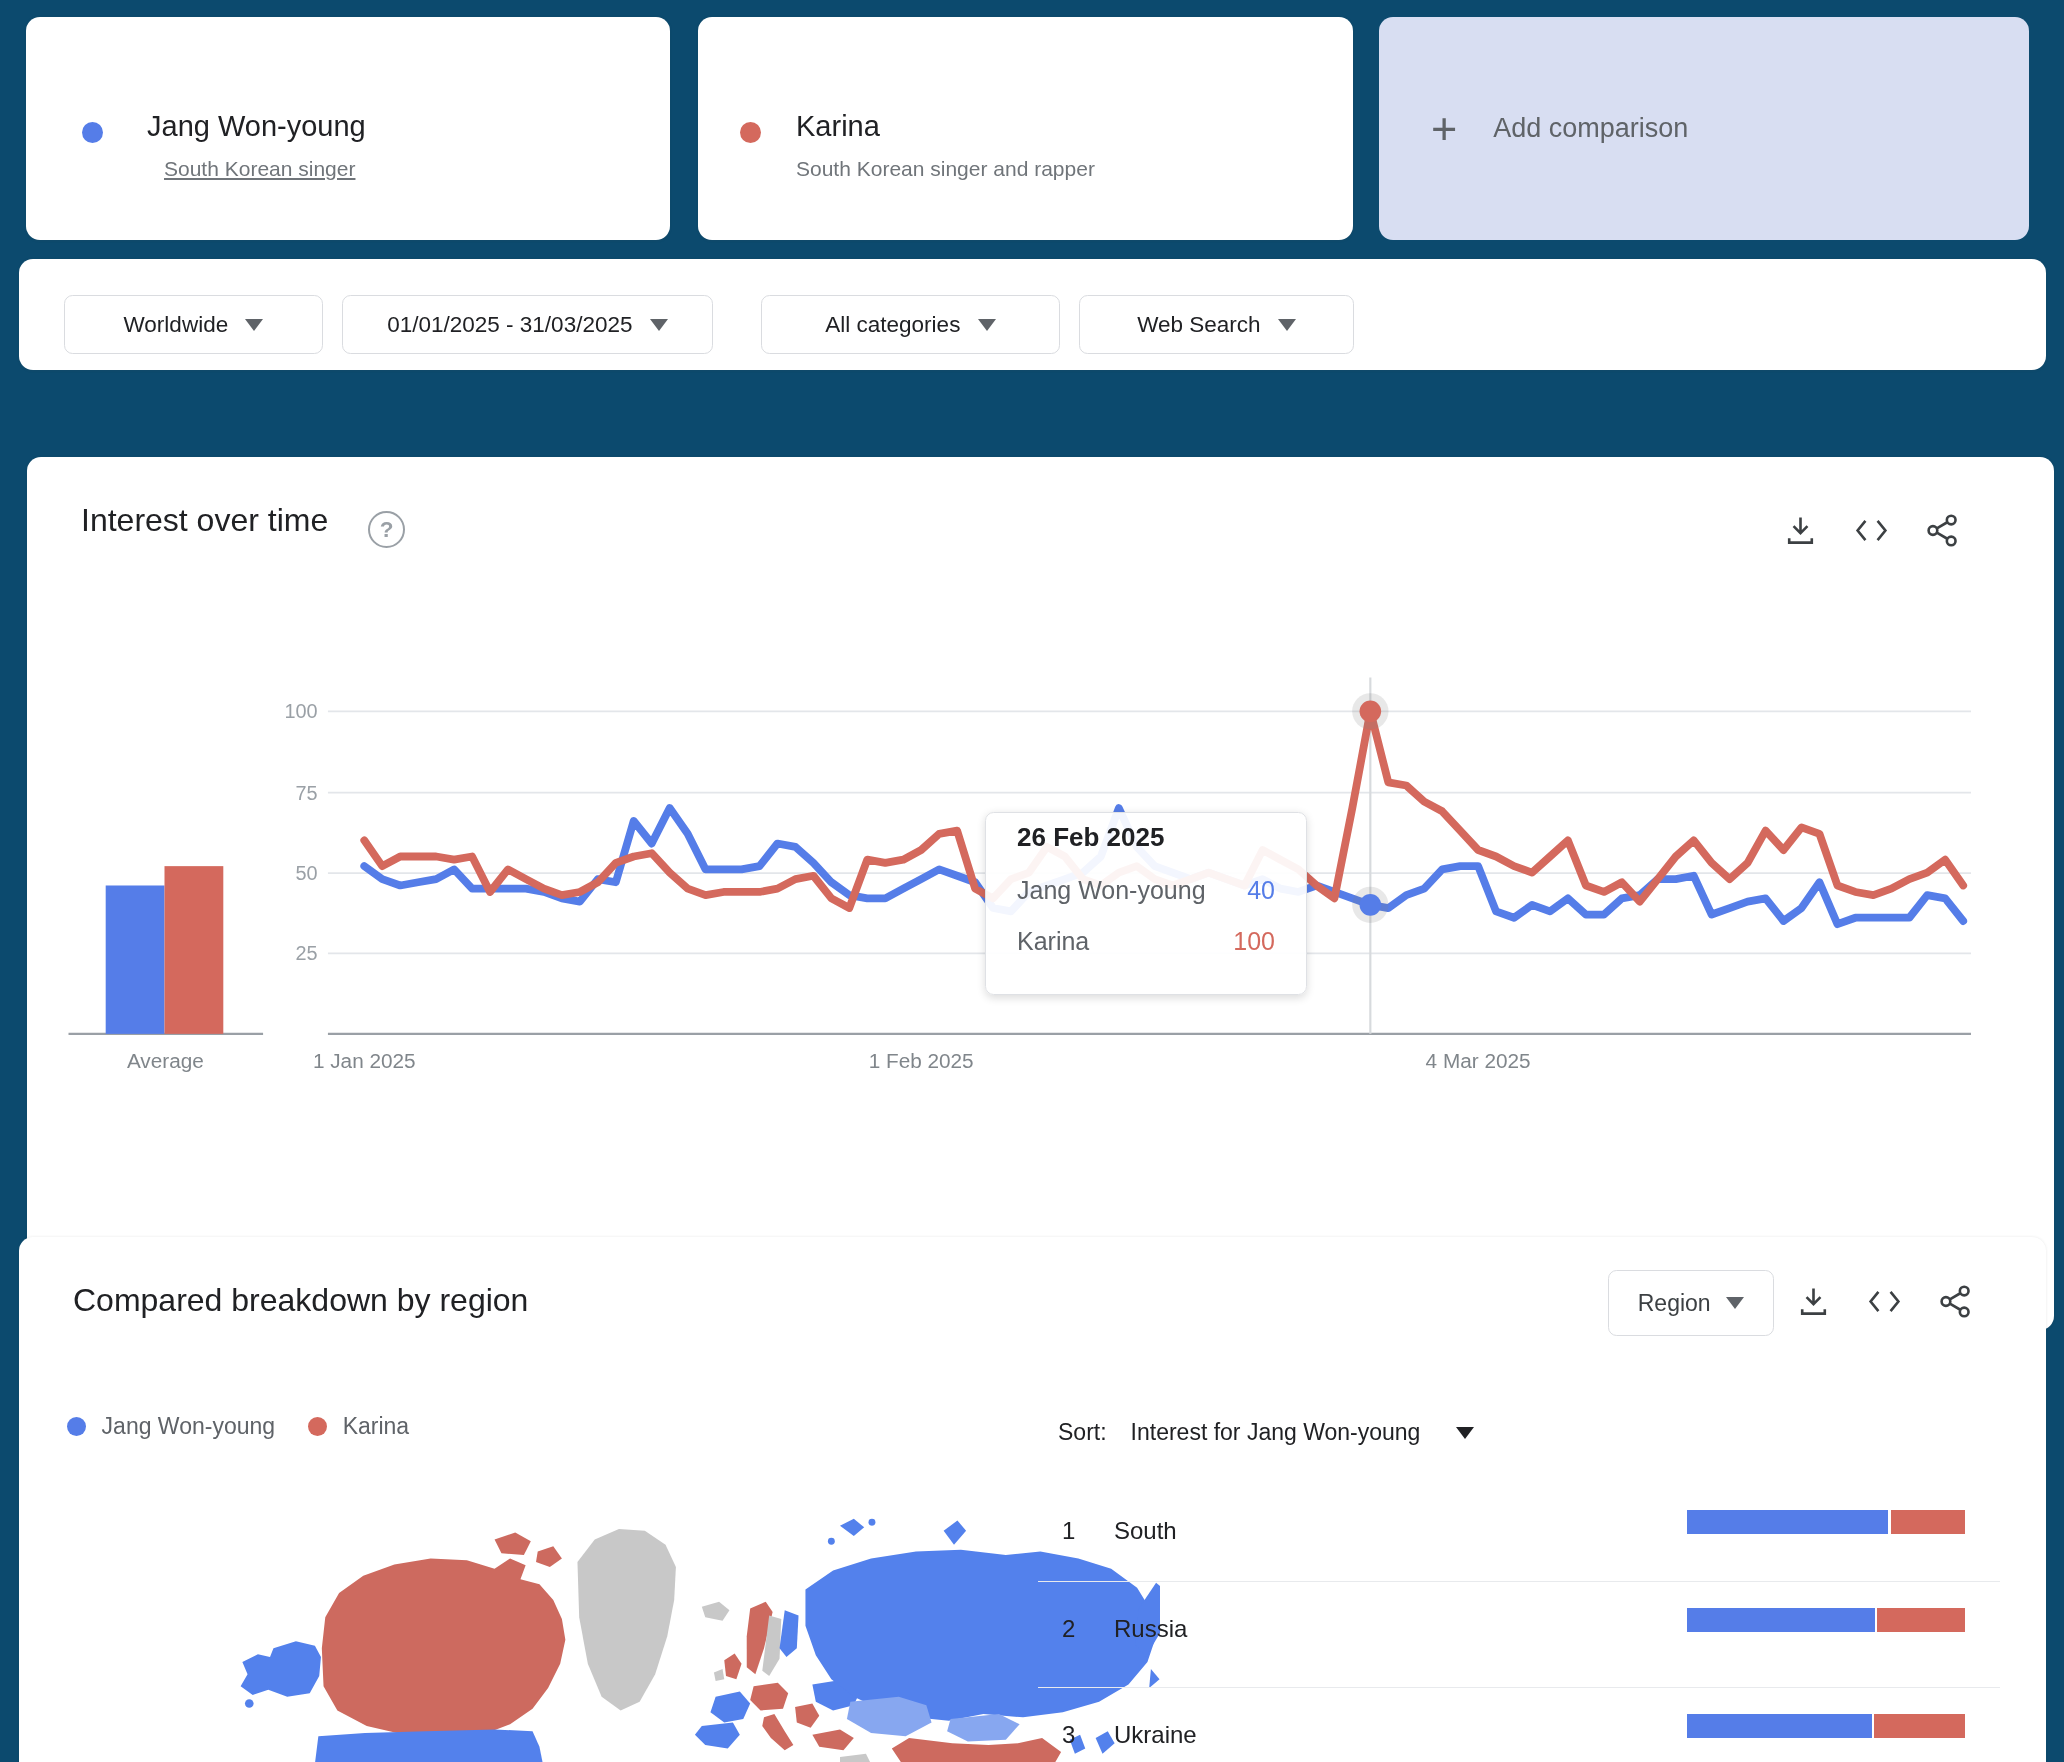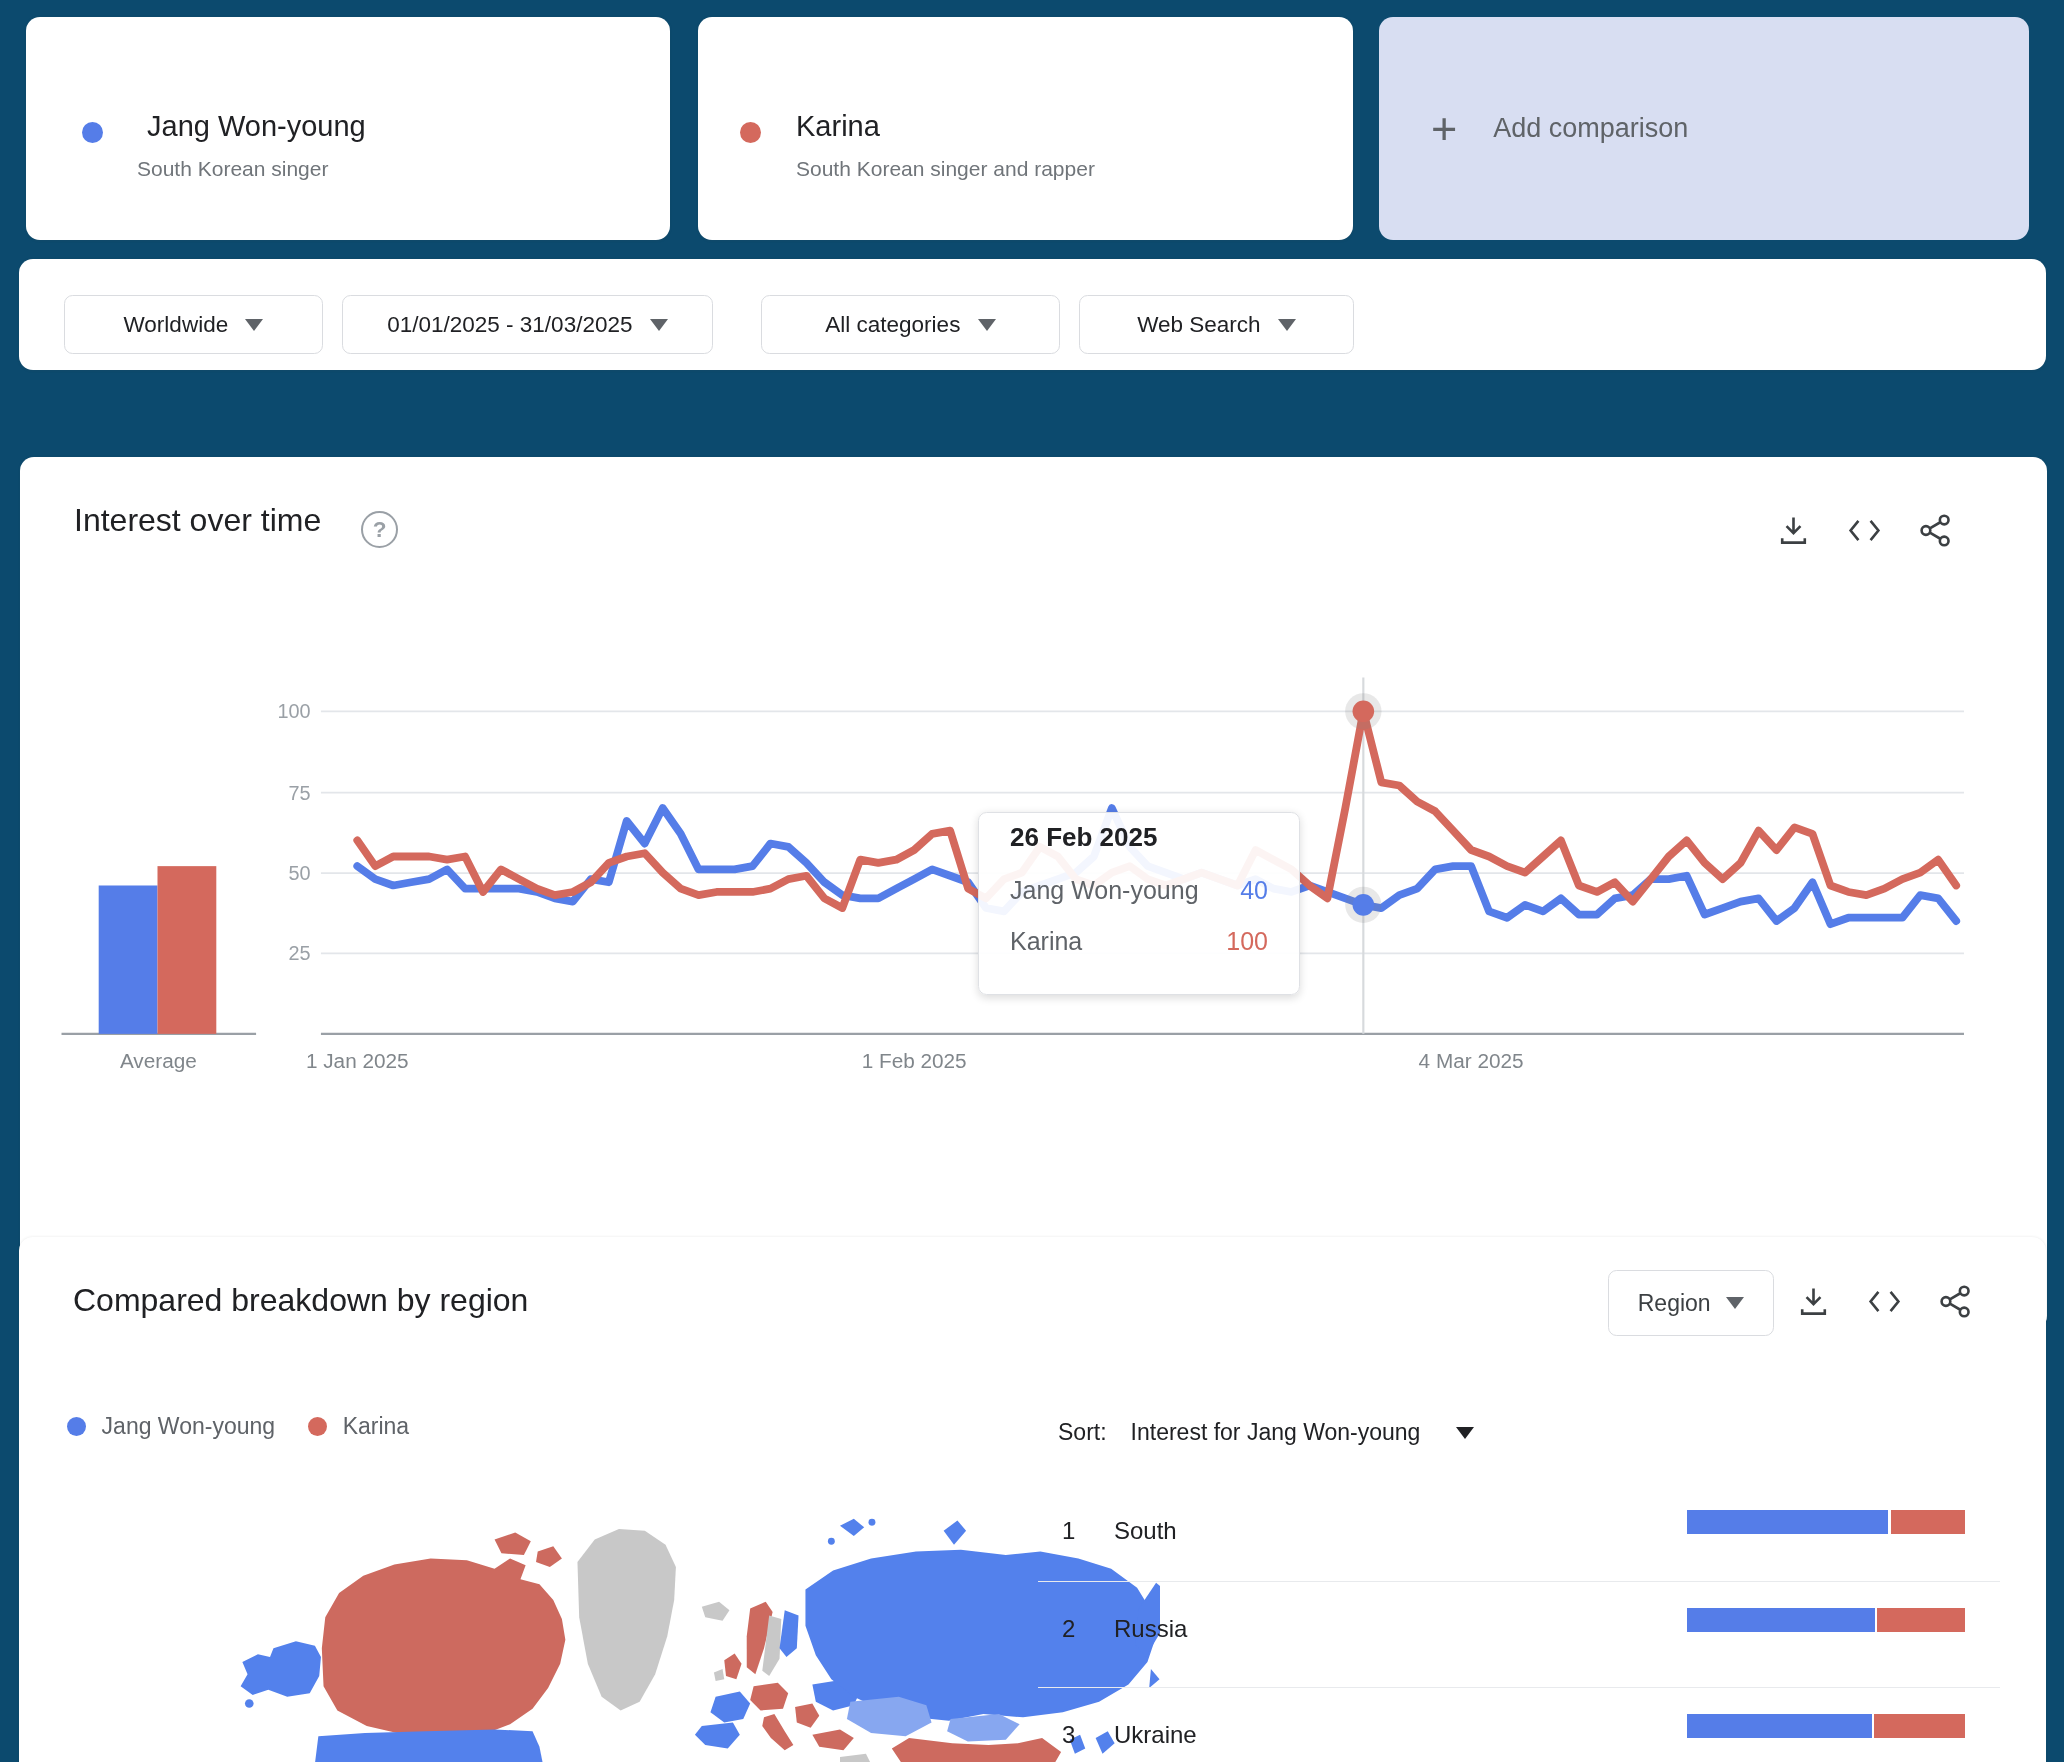--- a/index.html
+++ b/index.html
@@ -11,21 +11,21 @@
   .term-title{position:absolute;font-size:29px;font-weight:500;color:#202124;white-space:nowrap;}
   .term-desc{position:absolute;font-size:21px;color:#70757a;white-space:nowrap;}
   .add-cmp{position:absolute;left:1379px;top:17.3px;width:650px;height:223px;background:#d8def2;border-radius:14px;border:none;cursor:pointer;display:flex;align-items:center;gap:36px;padding-left:52px;box-sizing:border-box;}
   .add-plus{font-size:45px;color:#5f6368;font-weight:300;line-height:1;}
   .add-label{font-size:27px;color:#5f6368;}
   
   .filter-bar{left:19px;top:259px;width:2027px;height:111px;}
   .chip{position:absolute;top:36px;height:59px;border:1.7px solid #dadce0;border-radius:8.6px;background:#fff;display:flex;align-items:center;justify-content:center;gap:17.3px;font-size:22.5px;color:#202124;box-sizing:border-box;cursor:pointer;}
   .caret{width:0;height:0;border-left:9.5px solid transparent;border-right:9.5px solid transparent;border-top:12px solid #5f6368;}
   
-  .iot-card{left:20px;top:457px;width:2027px;height:873px;}
+  .iot-card{left:27px;top:457px;width:2027px;height:873px;}
   .region-card{left:19px;top:1237px;width:2027px;height:605px;}
   .sect-title{position:absolute;left:54px;top:45px;font-size:32px;font-weight:400;color:#202124;white-space:nowrap;}
   .help-ic{position:absolute;left:341px;top:54px;width:33px;height:33px;border:2.6px solid #9aa0a6;border-radius:50%;color:#9aa0a6;font-size:22.5px;display:flex;align-items:center;justify-content:center;font-weight:bold;}
   .icon-row{position:absolute;top:57px;display:flex;gap:38px;}
   .icon-row svg{width:33px;height:33px;stroke:#3c4043;stroke-width:3;fill:none;cursor:pointer;}
   .iot-card .icon-row{left:1757px;}
   .region-card .icon-row{left:1778px;top:48px;}
   
   .chart-svg{position:absolute;left:0;top:0;width:2027px;height:730px;}
   .chart-svg text{font-family:"Liberation Sans",sans-serif;}
@@ -60,21 +60,21 @@
   .mgray{fill:#c8c8c8;}
 </style>
 </head>
 <body>
 
 <div class="page">
 
   <div class="white-card term-card" style="left:26px;width:644px;">
     <span class="term-dot" style="left:56px;top:105px;background:#557de8;"></span>
     <div class="term-title" style="left:121px;top:93px;">Jang Won-young</div>
-    <div class="term-desc" style="left:111px;top:140px;">South Korean singer</div>
+    <div class="term-desc" style="left:138px;top:140px;text-decoration:underline;">South Korean singer</div>
   </div>
   <div class="white-card term-card" style="left:698px;width:655px;">
     <span class="term-dot" style="left:42px;top:105px;background:#d4695d;"></span>
     <div class="term-title" style="left:98px;top:93px;">Karina</div>
     <div class="term-desc" style="left:98px;top:140px;">South Korean singer and rapper</div>
   </div>
   <button class="add-cmp">
     <span class="add-plus">+</span>
     <span class="add-label">Add comparison</span>
   </button>

